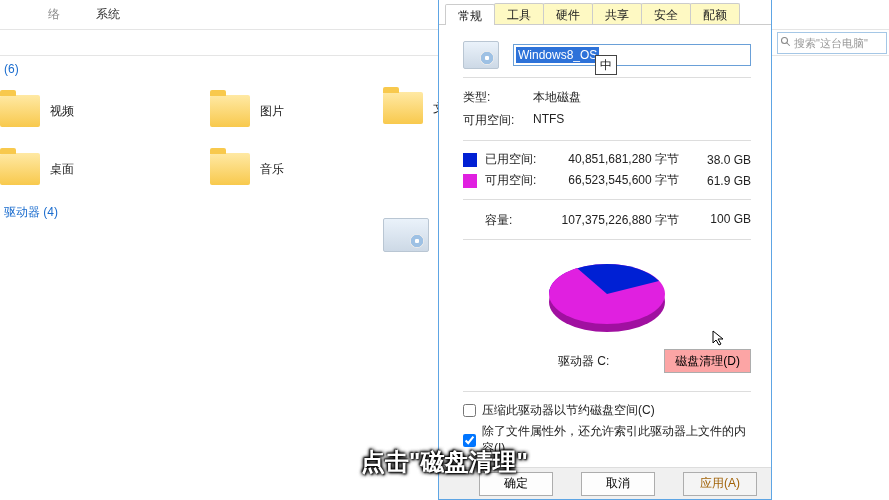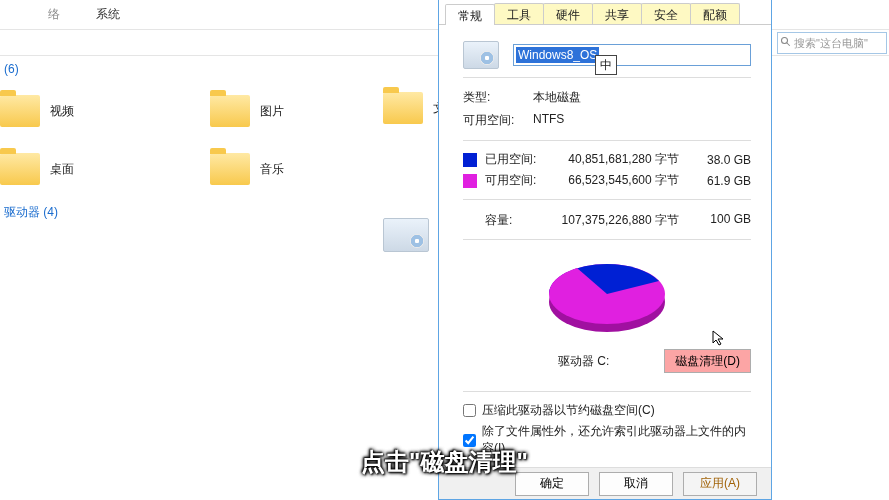--- a/index.html
+++ b/index.html
@@ -65,21 +65,21 @@
 .piewrap { text-align:center; padding-top:6px; }
 .pie { display:inline-block; }
 .pie-lbl-row { display:flex; align-items:center; margin-top:6px; }
 .pie-lbl { flex:1; text-align:center; padding-left:40px; }
 .clean-btn { height:24px; padding:0 10px; border:1px solid #adadad; background:#fca5a5; font-size:12px; position:relative; }
 .cursor { position:absolute; right:30px; bottom:-2px; }
 
 .chkrow { display:flex; align-items:center; gap:6px; padding:2px 0; }
 .chkrow input { width:13px; height:13px; }
 
-.btnbar { height:44px; border-top:1px solid #ddd; background:#f0f0f0; display:flex; align-items:center; justify-content:flex-end; gap:10px; padding-right:14px; }
+.btnbar { height:44px; border-top:1px solid #ddd; background:#f0f0f0; display:flex; align-items:center; justify-content:flex-end; gap:28px; padding-right:14px; }
 .dbtn { width:74px; height:24px; border:1px solid #adadad; background:#fdfdfd; font-size:12px; }
 .dbtn:disabled { color:#a16207; background:#f4f4f4; }
 
 </style>
 </head>
 <body>
 
 <div class="explorer">
 
   <div class="toolbar-row">

